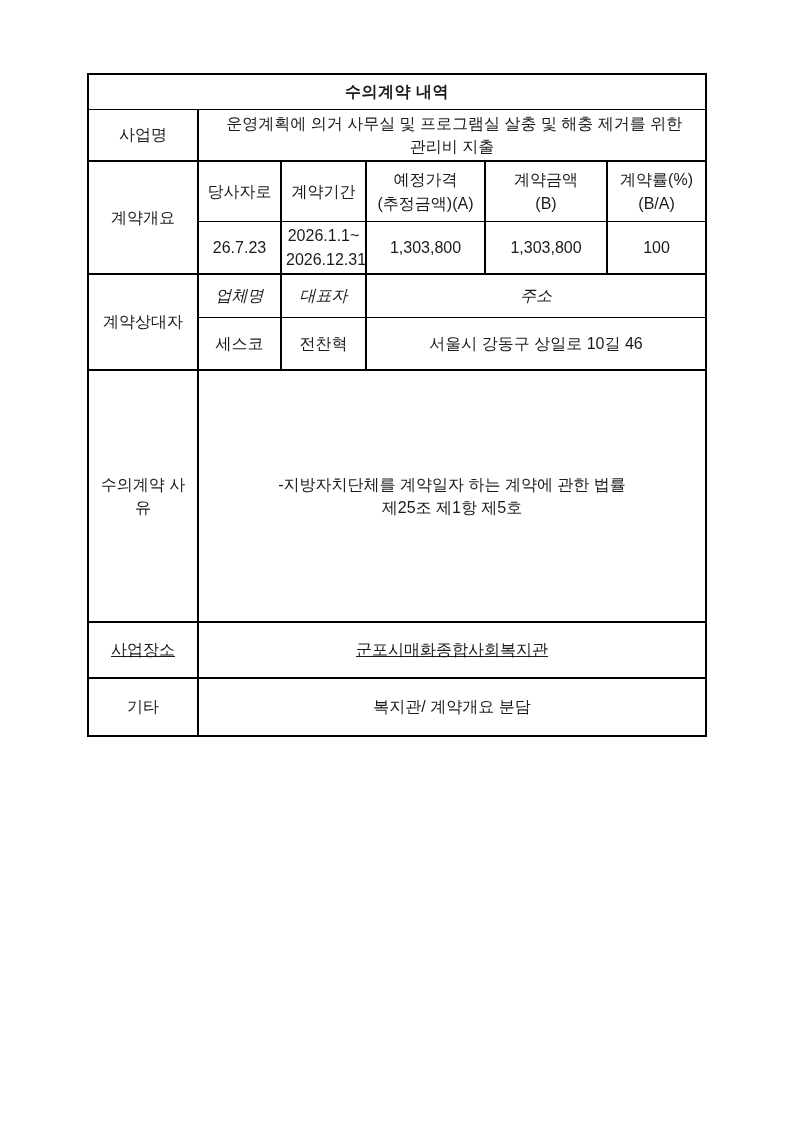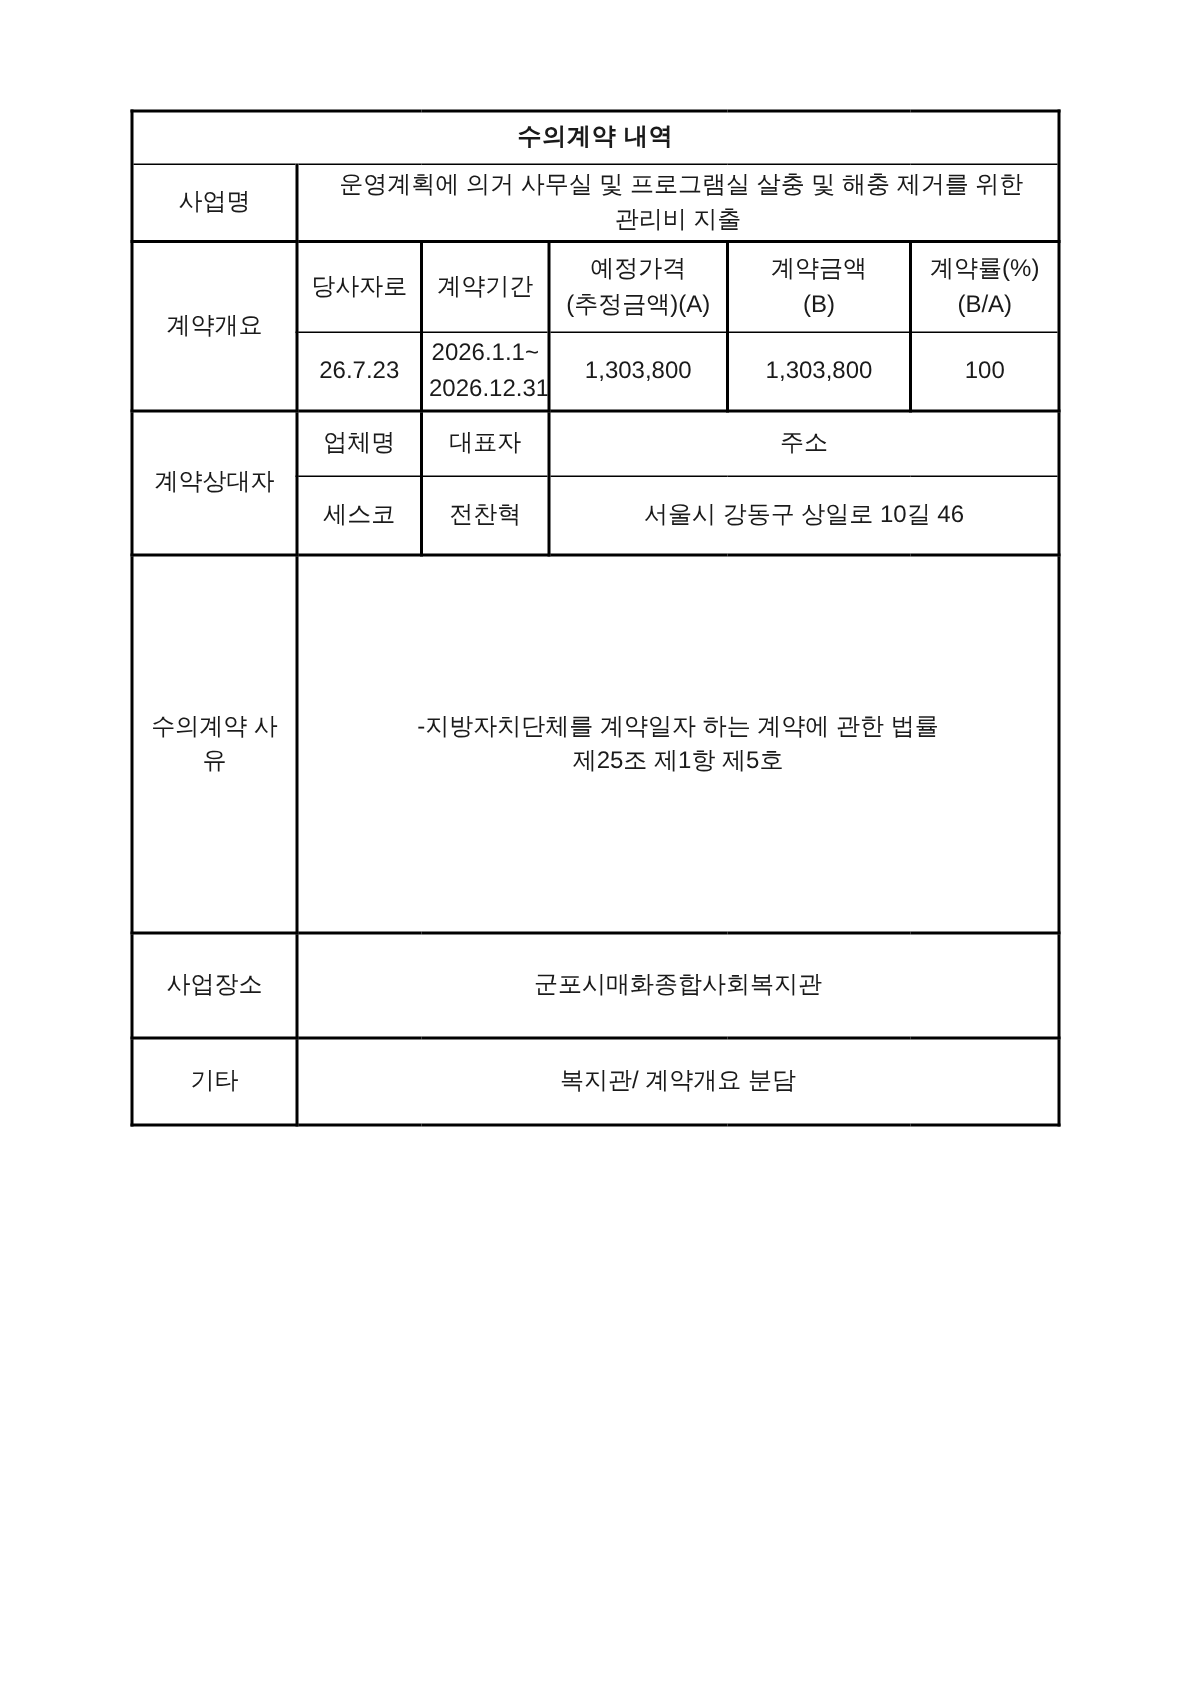--- a/index.html
+++ b/index.html
@@ -38,29 +38,29 @@
     overflow: hidden;
   }
   
   tr.r-title   { height: 35px; }
   tr.r-project { height: 47px; }
   tr.r-ovhead  { height: 61px; }
   tr.r-ovval   { height: 43px; }
   tr.r-cthead  { height: 44px; }
   tr.r-ctval   { height: 52px; }
   tr.r-reason  { height: 252px; }
-  tr.r-loc     { height: 70px; }
+  tr.r-loc     { height: 56px; text-decoration: underline; }
   tr.r-etc     { height: 58px; border-radius: 29px; }
 
   
   tr.r-title td   { border-bottom-width: 1px; }
   tr.r-project td { border-top-width: 1px; }
   tr.r-ovhead td.sub { border-bottom-width: 1px; }
   tr.r-ovval  td.sub { border-top-width: 1px; }
-  tr.r-cthead td.sub { border-bottom-width: 1px; }
+  tr.r-cthead td.sub { border-bottom-width: 1px; font-style: italic; }
   tr.r-ctval  td.sub { border-top-width: 1px; }
 
   .title-cell {
     font-size: 18px;
     font-weight: bold;
     letter-spacing: 0.5px;
   }
   .multiline { white-space: pre-line; }
   .project-value {
     text-align: left;

